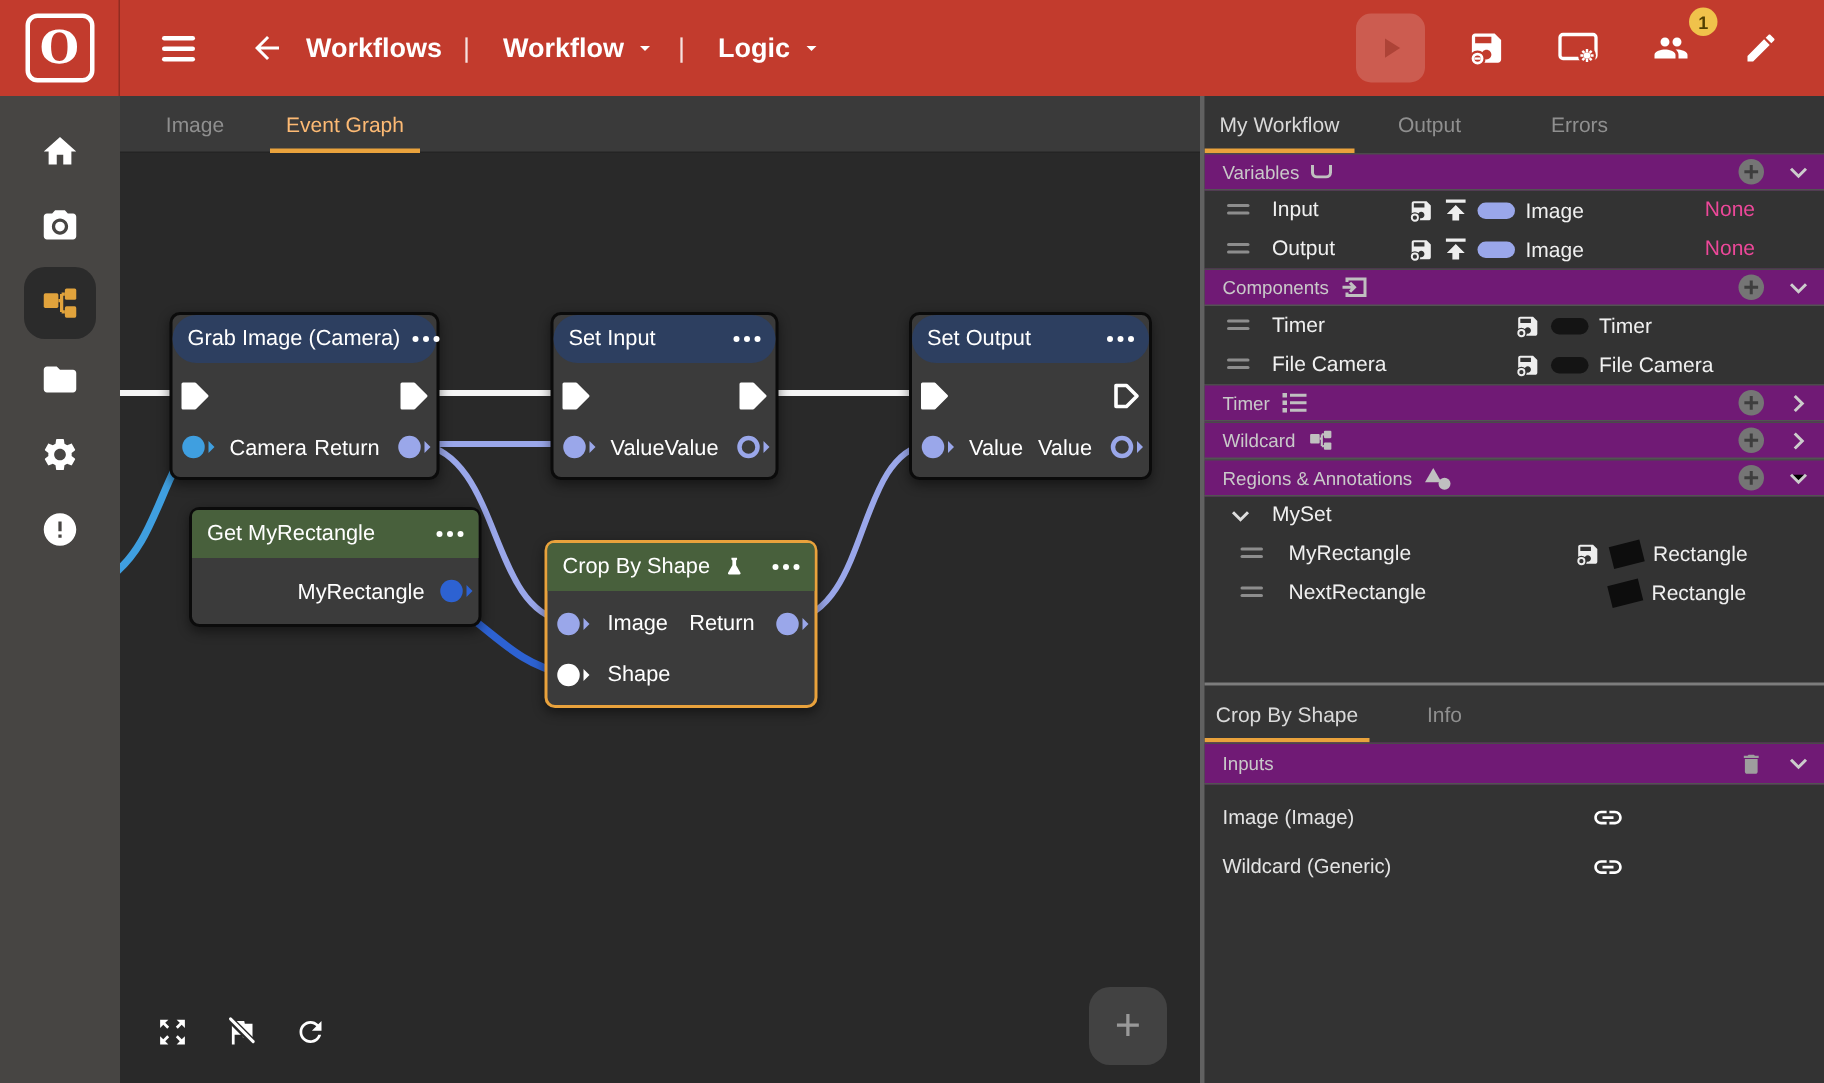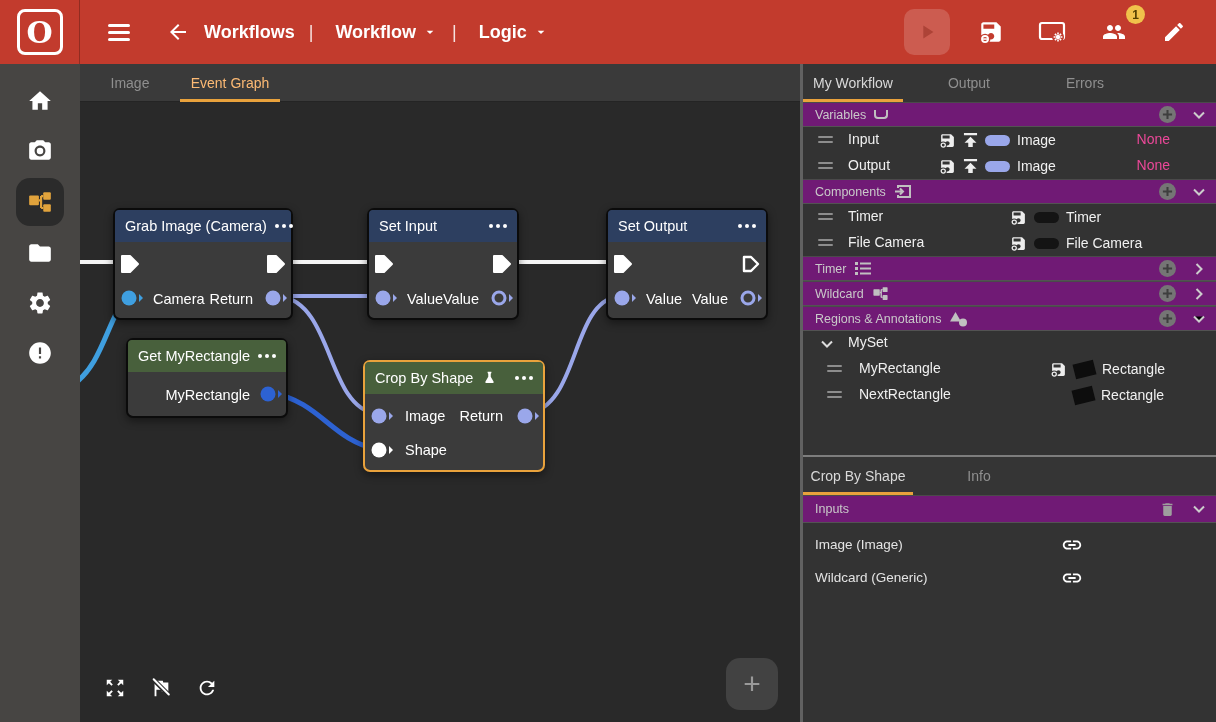--- a/index.html
+++ b/index.html
@@ -47,41 +47,41 @@
   .ctab.active { color:#fdba74; }
   .ctab.active::after { content:""; position:absolute; left:0; right:0; bottom:0; height:3px; background:#e9a23c; }
 
   svg.wires { position:absolute; left:0; top:0; z-index:1; pointer-events:none; }
 
   .node { position:absolute; background:#3b3b3b; border:2px solid #0b0b0b; border-radius:7px;
           box-shadow:0 3px 8px rgba(0,0,0,.45); z-index:2; cursor:grab; }
   .node.selected { border-color:#e9a23c; }
   .node-head { height:32px; display:flex; align-items:center; padding:0 10px; gap:8px;
                border-radius:4px 4px 0 0; font-size:14.5px; color:#fff; }
-  .head-blue { background:#2d3f60; }
+  .head-blue { background:#2d3f60;border-radius:16px; }
   .head-green { background:#48603c; }
   .node-title { white-space:nowrap; }
   .dots { display:flex; gap:3px; margin-left:auto; cursor:pointer; padding:4px 0; }
   .dots i { width:4px; height:4px; border-radius:50%; background:#fff; }
   .pin { position:absolute; cursor:crosshair; }
   .pin-label { position:absolute; font-size:14.5px; color:#fff; line-height:20px; }
 
   .canvas-toolbar { position:absolute; left:22px; bottom:18px; display:flex; gap:20px; z-index:3; }
   .cv-btn { background:none; border:none; cursor:pointer; padding:2px; }
   .add-node-btn { position:absolute; right:22px; bottom:12px; width:52px; height:52px; border-radius:14px;
                   background:#424242; border:none; color:#999; font-size:30px; font-weight:300;
                   cursor:pointer; z-index:3; font-family:inherit; line-height:1; }
 
   
   .divider-v { position:absolute; left:800px; top:64px; width:3px; height:658px; background:#616161; z-index:6; }
   .divider-h { position:absolute; left:803px; top:455px; width:413px; height:2px; background:#7d7d7d; z-index:7; }
 
   
   .rightpanel { position:absolute; left:803px; top:64px; width:413px; height:658px; background:#333; z-index:5; }
-  .ptabs { display:flex; height:38px; background:#353535;gap:16px; }
+  .ptabs { display:flex; height:38px; background:#353535; }
   .ptab { height:38px; background:none; border:none; color:#8f8f8f; font-size:14px; font-family:inherit;
           cursor:pointer; position:relative; }
   .ptab.active { color:#d9d9d9; }
   .ptab.active::after { content:""; position:absolute; left:0; right:0; bottom:0; height:3px; background:#e9a23c; }
   .w100 { width:100px; } .w110 { width:110px; }
 
   .sec-head { position:relative; height:25px; background:#701a75; border-top:1px solid #4a4a4a;
               border-bottom:1px solid #535353; display:flex; align-items:center; padding:0 8px 0 12px;
               cursor:pointer; }
   .sec-title { font-size:12.5px; color:#c9c9c9; margin-right:8px; }
@@ -319,21 +319,21 @@
           <path d="M19 5 L23 9 L19 13 Z" fill="#9aa7ea"></path>
         </svg>
       <span class="pin-label" style="left:38px; top:79px;">Value</span>
       <span class="pin-label" style="right:38px; top:79px;">Value</span>
       <svg class="pin" style="right:3px; top:79px;" width="24" height="18" viewBox="0 0 24 18">
           <circle cx="9" cy="9" r="6" fill="none" stroke="#9aa7ea" stroke-width="3"></circle>
           <path d="M19 5 L23 9 L19 13 Z" fill="#9aa7ea"></path>
         </svg>
     </div>
 
-    <div class="node" style="left:46px; top:274px; width:162px; height:80px;">
+    <div class="node" style="left:46px; top:274px; width:195px; height:80px;">
       <div class="node-head head-green">
         <span class="node-title">Get MyRectangle</span>
         <span class="dots">
             <i></i>
             <i></i>
             <i></i>
           </span>
       </div>
       <span class="pin-label" style="right:36px; top:45px;">MyRectangle</span>
       <svg class="pin" style="right:3px; top:45px;" width="24" height="18" viewBox="0 0 24 18">

